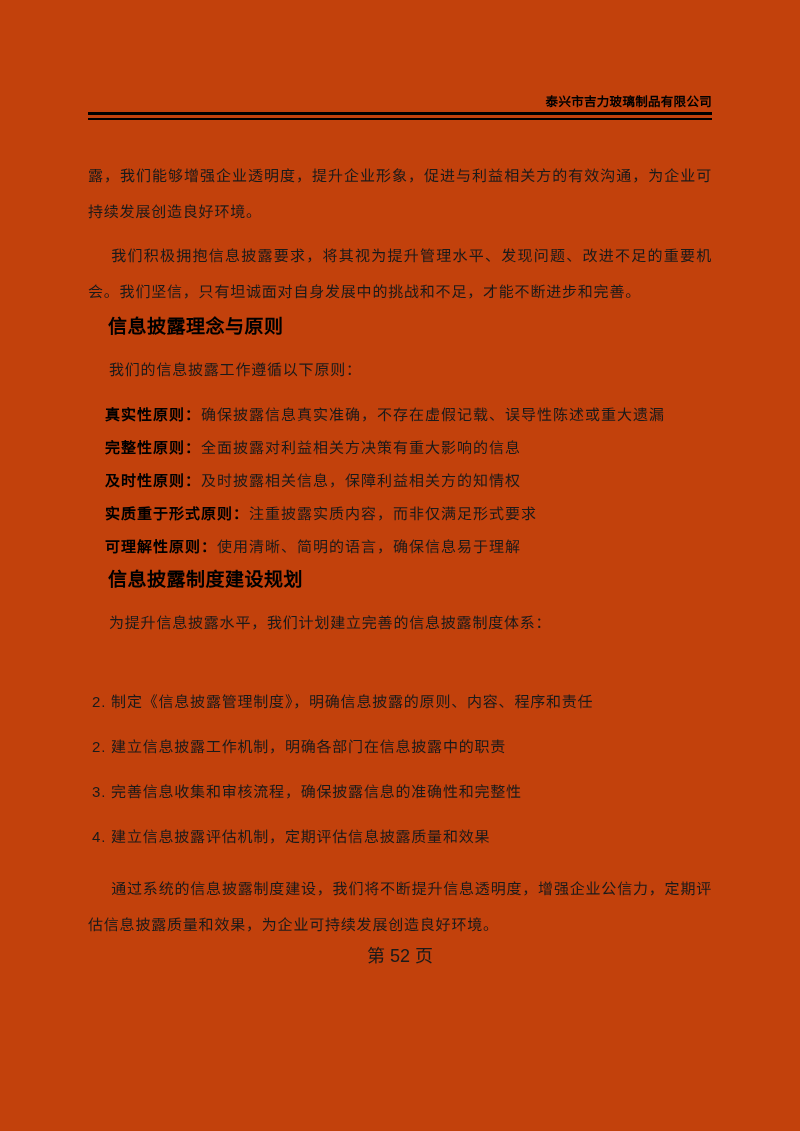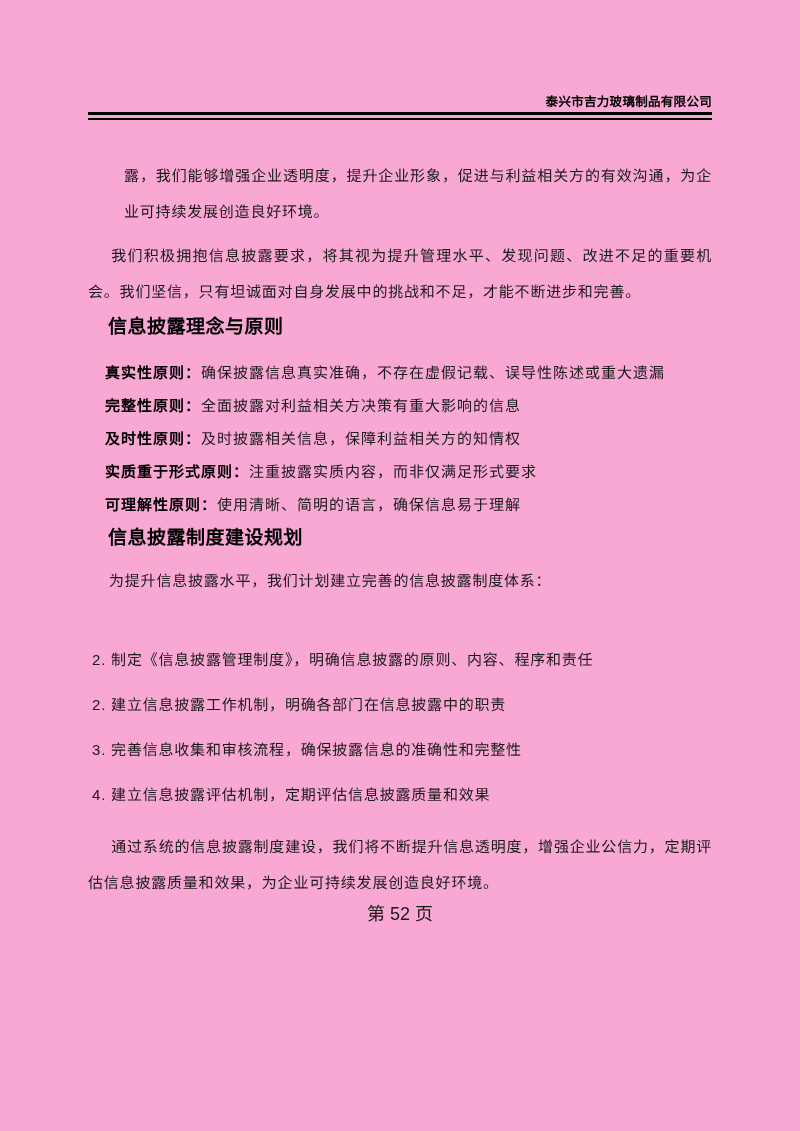--- a/index.html
+++ b/index.html
@@ -1,21 +1,21 @@
 <!DOCTYPE html>
 <html lang="zh-CN"><head>
 <meta charset="utf-8">
 <style>
   html, body { margin: 0; padding: 0; background: #e8e8e8; }
   .page {
     position: relative;
     width: 800px;
     height: 1131px;
     margin: 0 auto;
-    background: #f9a8d4;
+    background: #c2410c;
     box-sizing: border-box;
     font-family: "Liberation Sans", "DejaVu Sans", sans-serif;
     color: #1a1a1a;
     overflow: hidden;
   }
   .header {
     margin: 0 88px;
     padding-top: 94px;
   }
   .company-name {
@@ -35,21 +35,21 @@
   .body-content {
     margin: 0 88px;
     font-size: 15px;
   }
   .para {
     margin: 0;
     line-height: 36px;
     letter-spacing: 0.8px;
     text-align: justify;
   }
-  .para-first { margin-top: 38px; margin-left: 36px; }
+  .para-first { margin-top: 38px; }
   .para-indent { text-indent: 1.55em; margin-top: 8px; }
   .section-title {
     margin: 4px 0 0 20px;
     font-size: 19px;
     line-height: 26px;
     font-weight: bold;
     color: #000;
     letter-spacing: 0.5px;
   }
   .intro-line {
@@ -98,20 +98,21 @@
   </div>
 
   <div class="body-content">
 
     <p class="para para-first">露，我们能够增强企业透明度，提升企业形象，促进与利益相关方的有效沟通，为企业可持续发展创造良好环境。</p>
 
     <p class="para para-indent">我们积极拥抱信息披露要求，将其视为提升管理水平、发现问题、改进不足的重要机会。我们坚信，只有坦诚面对自身发展中的挑战和不足，才能不断进步和完善。</p>
 
     <h2 class="section-title">信息披露理念与原则</h2>
 
+    <p class="intro-line">我们的信息披露工作遵循以下原则：</p>
 
     <div class="principles">
       <p class="principle"><b>真实性原则：</b><span>确保披露信息真实准确，不存在虚假记载、误导性陈述或重大遗漏</span></p>
       <p class="principle"><b>完整性原则：</b><span>全面披露对利益相关方决策有重大影响的信息</span></p>
       <p class="principle"><b>及时性原则：</b><span>及时披露相关信息，保障利益相关方的知情权</span></p>
       <p class="principle"><b>实质重于形式原则：</b><span>注重披露实质内容，而非仅满足形式要求</span></p>
       <p class="principle"><b>可理解性原则：</b><span>使用清晰、简明的语言，确保信息易于理解</span></p>
     </div>
 
     <h2 class="section-title">信息披露制度建设规划</h2>

